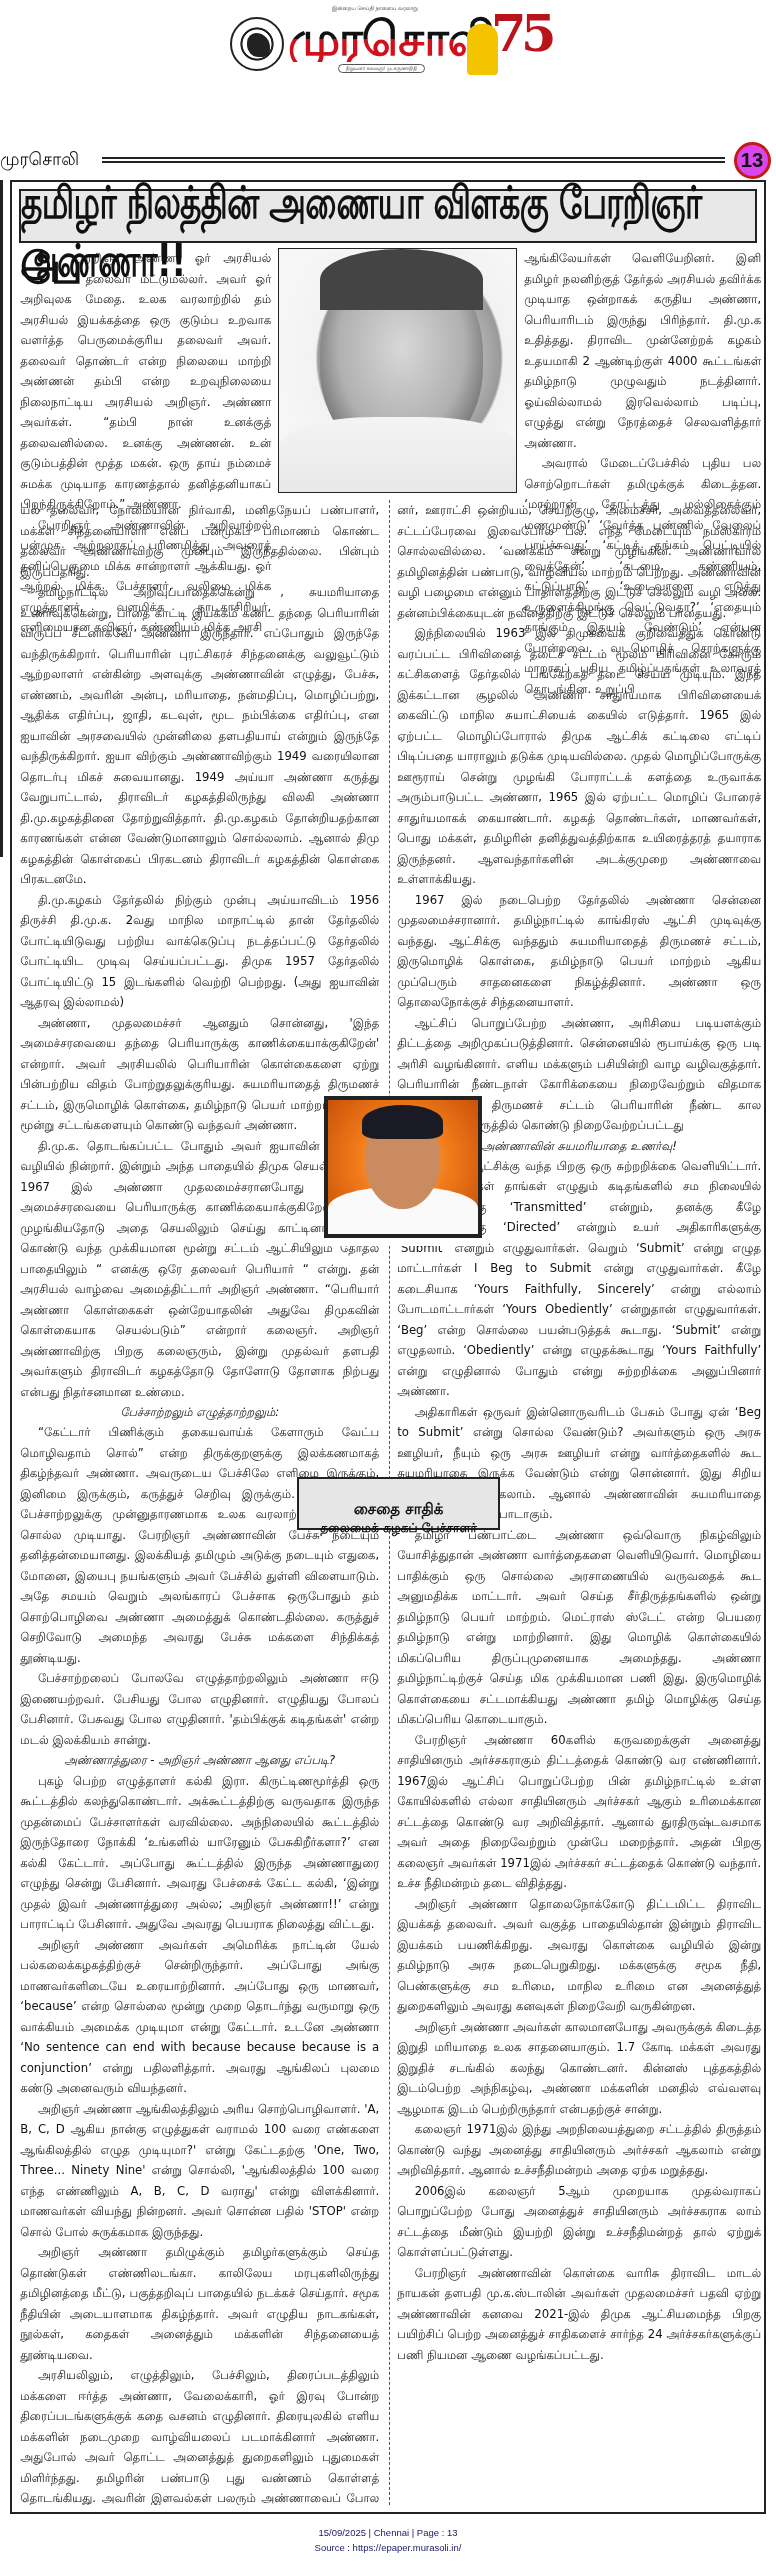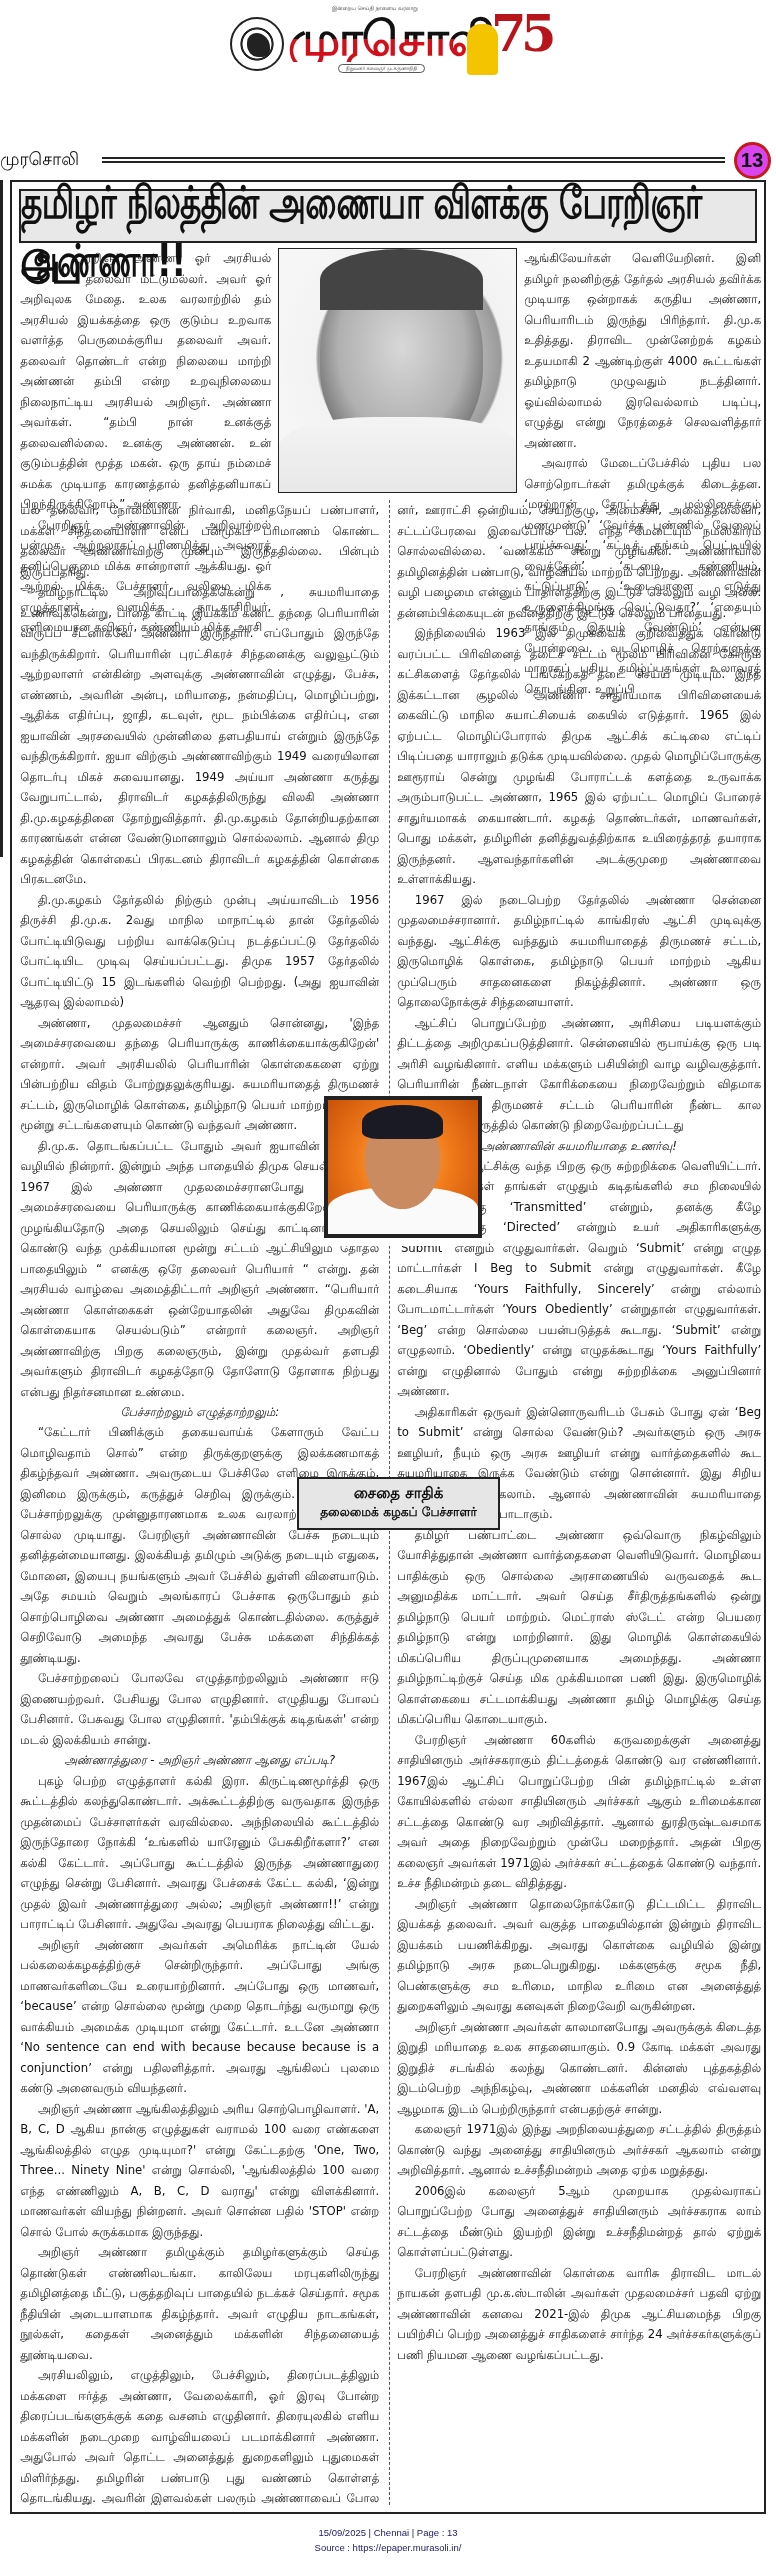--- a/index.html
+++ b/index.html
@@ -29,21 +29,21 @@
   .portrait { position: absolute; top: 66px; left: 266px; width: 239px; height: 245px; border: 0.7px solid #222; background: radial-gradient(ellipse 55% 60% at 55% 45%, #e4e4e4 0%, #c9c9c9 40%, #9a9a9a 70%, #f2f2f2 72%, #f6f6f6 100%); overflow: hidden; }
   .portrait .head { position: absolute; left: 41px; top: 6.8px; width: 163px; height: 203px; border-radius: 48% 48% 45% 45%; background: radial-gradient(ellipse at 50% 45%, #d8d8d8 0%, #b0b0b0 55%, #707070 80%, transparent 82%); }
   .portrait .hair { position: absolute; left: 41px; top: 0px; width: 163px; height: 61px; border-radius: 50% 50% 0 0; background: #444; }
   .portrait .shirt { position: absolute; left: 0; bottom: 0; width: 239px; height: 75px; background: linear-gradient(#f4f4f4, #e8e8e8); border-radius: 40% 40% 0 0; }
   .divider { position: absolute; border-left: 1.4px dashed #555; }
   .speaker { position: absolute; top: 1096px; left: 324px; width: 158px; height: 150px; }
   .speaker .photo { position: absolute; left: 0; top: 0; width: 158px; height: 142px; border: 4.1px solid #222; background: radial-gradient(circle at 50% 45%, #ffb45a 0%, #f07a1a 45%, #c24a06 100%); overflow: hidden; }
   .speaker .face { position: absolute; left: 37px; top: 13.5px; width: 75px; height: 95px; border-radius: 45% 45% 50% 50%; background: #c98b5f; }
   .speaker .hair2 { position: absolute; left: 34px; top: 5.4px; width: 81px; height: 34px; border-radius: 50% 50% 20% 20%; background: #1a1a24; }
   .speaker .body2 { position: absolute; left: 0; bottom: 0; width: 150px; height: 47px; background: #fafafa; border-radius: 45% 45% 0 0; }
-  .caption { position: absolute; top: 1477px; left: 297px; width: 203px; height: 53px; border: 2.7px solid #222; background: #e6e6e6; text-align: center; padding-top: 4px; }
+  .caption { position: absolute; top: 1477px; left: 297px; width: 203px; height: 53px; border: 2.7px solid #222; background: #e6e6e6; text-align: center; padding-top: 20px; }
   .caption .name { font-size: 15px; font-weight: bold; line-height: 20.3px; }
   .caption .role { font-size: 12.2px; font-weight: bold; line-height: 19px; }
   .footer { position: absolute; top: 2525px; left: 0; width: 776px; text-align: center; color: #1a1a66; font-family: "Liberation Sans Narrow", "Liberation Sans", sans-serif; font-size: 9.5px; line-height: 15px; }
 </style>
 </head>
 <body>
 
 <div class="masthead">
   <div class="tagline">இன்றைய செய்தி நாளைய வரலாறு</div>
   <div class="emblem"></div>
@@ -111,21 +111,21 @@
     <p class="noindent">னர், ஊராட்சி ஒன்றியம், செயற்குழு, அமைச்சர், அவைத்தலைவர், சட்டப்பேரவை இவைபோல் பல. எந்த மேடையும் நமஸ்காரம் சொல்லவில்லை. ‘வணக்கம்’ என்று முழங்கின. அண்ணாவால் தமிழினத்தின் பண்பாடு, வாழ்வியல் மாற்றம் பெற்றது. அண்ணாவின் வழி பழைமை என்னும் பாதாளத்திற்கு இட்டுச் செல்லும் வழி அல்ல. தன்னம்பிக்கையுடன் நவீனத்திற்கு இட்டுச் செல்லும் பாதையது.</p>
     <p>இந்நிலையில் 1963 இல் திமுகவைக் குறிவைத்துக் கொண்டு வரப்பட்ட பிரிவினைத் தடைச் சட்டம் மூலம் பிரிவினை கோரும் கட்சிகளைத் தேர்தலில் பங்கேற்கத் தடை செய்ய முடியும். இந்த இக்கட்டான சூழலில் அண்ணா சாதுர்யமாக பிரிவினையைக் கைவிட்டு மாநில சுயாட்சியைக் கையில் எடுத்தார். 1965 இல் ஏற்பட்ட மொழிப்போரால் திமுக ஆட்சிக் கட்டிலை எட்டிப் பிடிப்பதை யாராலும் தடுக்க முடியவில்லை. முதல் மொழிப்போருக்கு ஊரூராய் சென்று முழங்கி போராட்டக் களத்தை உருவாக்க அரும்பாடுபட்ட அண்ணா, 1965 இல் ஏற்பட்ட மொழிப் போரைச் சாதுர்யமாகக் கையாண்டார். கழகத் தொண்டர்கள், மாணவர்கள், பொது மக்கள், தமிழரின் தனித்துவத்திற்காக உயிரைத்தரத் தயாராக இருந்தனர். ஆளவந்தார்களின் அடக்குமுறை அண்ணாவை உள்ளாக்கியது.</p>
     <p>1967 இல் நடைபெற்ற தேர்தலில் அண்ணா சென்னை முதலமைச்சரானார். தமிழ்நாட்டில் காங்கிரஸ் ஆட்சி முடிவுக்கு வந்தது. ஆட்சிக்கு வந்ததும் சுயமரியாதைத் திருமணச் சட்டம், இருமொழிக் கொள்கை, தமிழ்நாடு பெயர் மாற்றம் ஆகிய முப்பெரும் சாதனைகளை நிகழ்த்தினார். அண்ணா ஒரு தொலைநோக்குச் சிந்தனையாளர்.</p>
     <p>ஆட்சிப் பொறுப்பேற்ற அண்ணா, அரிசியை படியளக்கும் திட்டத்தை அறிமுகப்படுத்தினார். சென்னையில் ரூபாய்க்கு ஒரு படி அரிசி வழங்கினார். எளிய மக்களும் பசியின்றி வாழ வழிவகுத்தார். பெரியாரின் நீண்டநாள் கோரிக்கையை நிறைவேற்றும் விதமாக சுயமரியாதைத் திருமணச் சட்டம் பெரியாரின் நீண்ட கால லட்சியத்தைக் கருத்தில் கொண்டு நிறைவேற்றப்பட்டது</p>
     <h3>அண்ணாவின் சுயமரியாதை உணர்வு!</h3>
     <p>அண்ணா ஆட்சிக்கு வந்த பிறகு ஒரு சுற்றறிக்கை வெளியிட்டார். அரசு ஊழியர்கள் தாங்கள் எழுதும் கடிதங்களில் சம நிலையில் உள்ளவர்களுக்கு ‘Transmitted’ என்றும், தனக்கு கீழே உள்ளவர்களுக்கு ‘Directed’ என்றும் உயர் அதிகாரிகளுக்கு ‘Submit’ என்றும் எழுதுவார்கள். வெறும் ‘Submit’ என்று எழுத மாட்டார்கள் I Beg to Submit என்று எழுதுவார்கள். கீழே கடைசியாக ‘Yours Faithfully, Sincerely’ என்று எல்லாம் போடமாட்டார்கள் ‘Yours Obediently’ என்றுதான் எழுதுவார்கள். ‘Beg’ என்ற சொல்லை பயன்படுத்தக் கூடாது. ‘Submit’ என்று எழுதலாம். ‘Obediently’ என்று எழுதக்கூடாது ‘Yours Faithfully’ என்று எழுதினால் போதும் என்று சுற்றறிக்கை அனுப்பினார் அண்ணா.</p>
     <p>அதிகாரிகள் ஒருவர் இன்னொருவரிடம் பேசும் போது ஏன் ‘Beg to Submit’ என்று சொல்ல வேண்டும்? அவர்களும் ஒரு அரசு ஊழியர், நீயும் ஒரு அரசு ஊழியர் என்று வார்த்தைகளில் கூட சுயமரியாதை இருக்க வேண்டும் என்று சொன்னார். இது சிறிய செய்தியாக இருக்கலாம். ஆனால் அண்ணாவின் சுயமரியாதை உணர்வின் வெளிப்பாடாகும்.</p>
     <p>தமிழர் பண்பாட்டை அண்ணா ஒவ்வொரு நிகழ்விலும் யோசித்துதான் அண்ணா வார்த்தைகளை வெளியிடுவார். மொழியை பாதிக்கும் ஒரு சொல்லை அரசாணையில் வருவதைக் கூட அனுமதிக்க மாட்டார். அவர் செய்த சீர்திருத்தங்களில் ஒன்று தமிழ்நாடு பெயர் மாற்றம். மெட்ராஸ் ஸ்டேட் என்ற பெயரை தமிழ்நாடு என்று மாற்றினார். இது மொழிக் கொள்கையில் மிகப்பெரிய திருப்புமுனையாக அமைந்தது. அண்ணா தமிழ்நாட்டிற்குச் செய்த மிக முக்கியமான பணி இது. இருமொழிக் கொள்கையை சட்டமாக்கியது அண்ணா தமிழ் மொழிக்கு செய்த மிகப்பெரிய கொடையாகும்.</p>
     <p>பேரறிஞர் அண்ணா 60களில் கருவறைக்குள் அனைத்து சாதியினரும் அர்ச்சகராகும் திட்டத்தைக் கொண்டு வர எண்ணினார். 1967இல் ஆட்சிப் பொறுப்பேற்ற பின் தமிழ்நாட்டில் உள்ள கோயில்களில் எல்லா சாதியினரும் அர்ச்சகர் ஆகும் உரிமைக்கான சட்டத்தை கொண்டு வர அறிவித்தார். ஆனால் துரதிருஷ்டவசமாக அவர் அதை நிறைவேற்றும் முன்பே மறைந்தார். அதன் பிறகு கலைஞர் அவர்கள் 1971இல் அர்ச்சகர் சட்டத்தைக் கொண்டு வந்தார். உச்ச நீதிமன்றம் தடை விதித்தது.</p>
     <p>அறிஞர் அண்ணா தொலைநோக்கோடு திட்டமிட்ட திராவிட இயக்கத் தலைவர். அவர் வகுத்த பாதையில்தான் இன்றும் திராவிட இயக்கம் பயணிக்கிறது. அவரது கொள்கை வழியில் இன்று தமிழ்நாடு அரசு நடைபெறுகிறது. மக்களுக்கு சமூக நீதி, பெண்களுக்கு சம உரிமை, மாநில உரிமை என அனைத்துத் துறைகளிலும் அவரது கனவுகள் நிறைவேறி வருகின்றன.</p>
-    <p>அறிஞர் அண்ணா அவர்கள் காலமானபோது அவருக்குக் கிடைத்த இறுதி மரியாதை உலக சாதனையாகும். 0.9 கோடி மக்கள் அவரது இறுதிச் சடங்கில் கலந்து கொண்டனர். கின்னஸ் புத்தகத்தில் இடம்பெற்ற அந்நிகழ்வு, அண்ணா மக்களின் மனதில் எவ்வளவு ஆழமாக இடம் பெற்றிருந்தார் என்பதற்குச் சான்று.</p>
+    <p>அறிஞர் அண்ணா அவர்கள் காலமானபோது அவருக்குக் கிடைத்த இறுதி மரியாதை உலக சாதனையாகும். 1.7 கோடி மக்கள் அவரது இறுதிச் சடங்கில் கலந்து கொண்டனர். கின்னஸ் புத்தகத்தில் இடம்பெற்ற அந்நிகழ்வு, அண்ணா மக்களின் மனதில் எவ்வளவு ஆழமாக இடம் பெற்றிருந்தார் என்பதற்குச் சான்று.</p>
     <p>கலைஞர் 1971இல் இந்து அறநிலையத்துறை சட்டத்தில் திருத்தம் கொண்டு வந்து அனைத்து சாதியினரும் அர்ச்சகர் ஆகலாம் என்று அறிவித்தார். ஆனால் உச்சநீதிமன்றம் அதை ஏற்க மறுத்தது.</p>
     <p>2006இல் கலைஞர் 5ஆம் முறையாக முதல்வராகப் பொறுப்பேற்ற போது அனைத்துச் சாதியினரும் அர்ச்சகராக லாம் சட்டத்தை மீண்டும் இயற்றி இன்று உச்சநீதிமன்றத் தால் ஏற்றுக் கொள்ளப்பட்டுள்ளது.</p>
     <p>பேரறிஞர் அண்ணாவின் கொள்கை வாரிசு திராவிட மாடல் நாயகன் தளபதி மு.க.ஸ்டாலின் அவர்கள் முதலமைச்சர் பதவி ஏற்று அண்ணாவின் கனவை 2021-இல் திமுக ஆட்சியமைந்த பிறகு பயிற்சிப் பெற்ற அனைத்துச் சாதிகளைச் சார்ந்த 24 அர்ச்சகர்களுக்குப் பணி நியமன ஆணை வழங்கப்பட்டது.</p>
   </div>
 </div>
 
 <div class="speaker" style="background:#fff; padding:0;">
   <div class="photo">
     <div class="body2"></div>
     <div class="face"></div>

